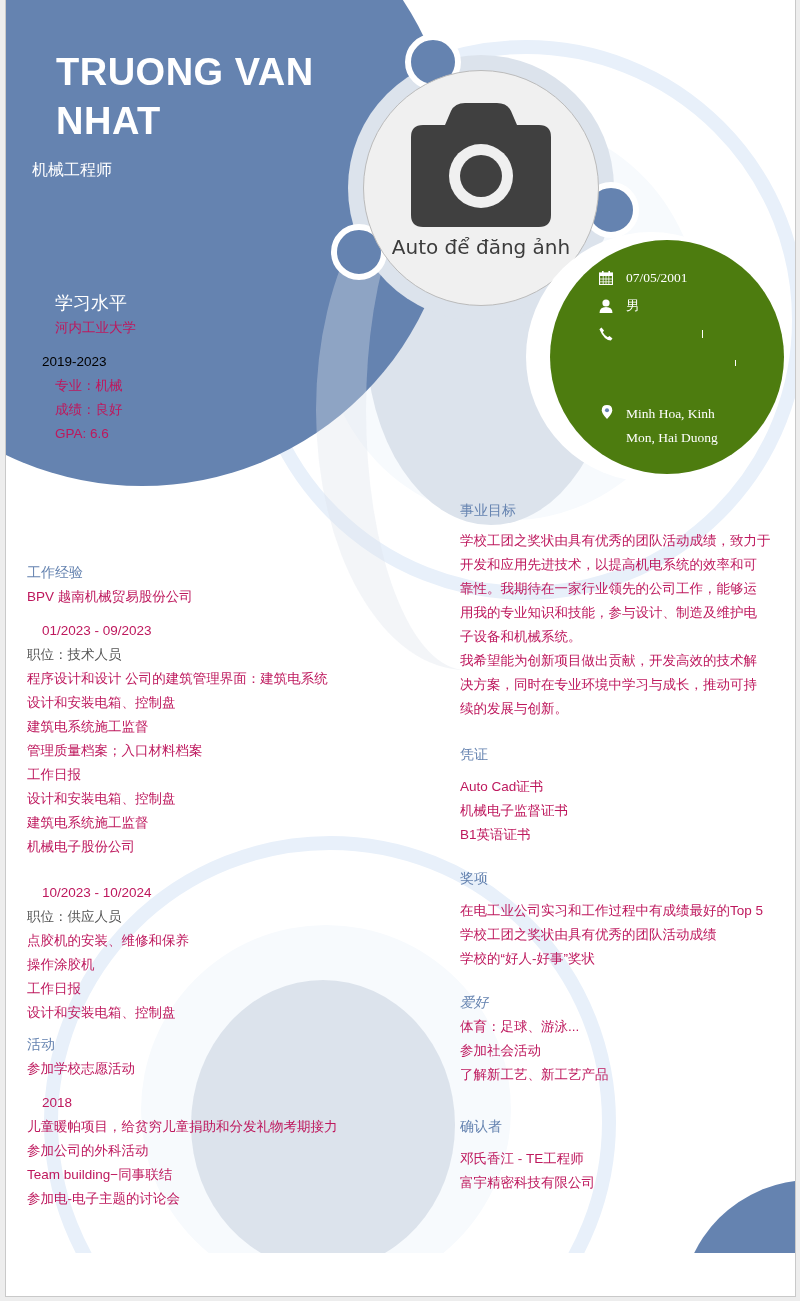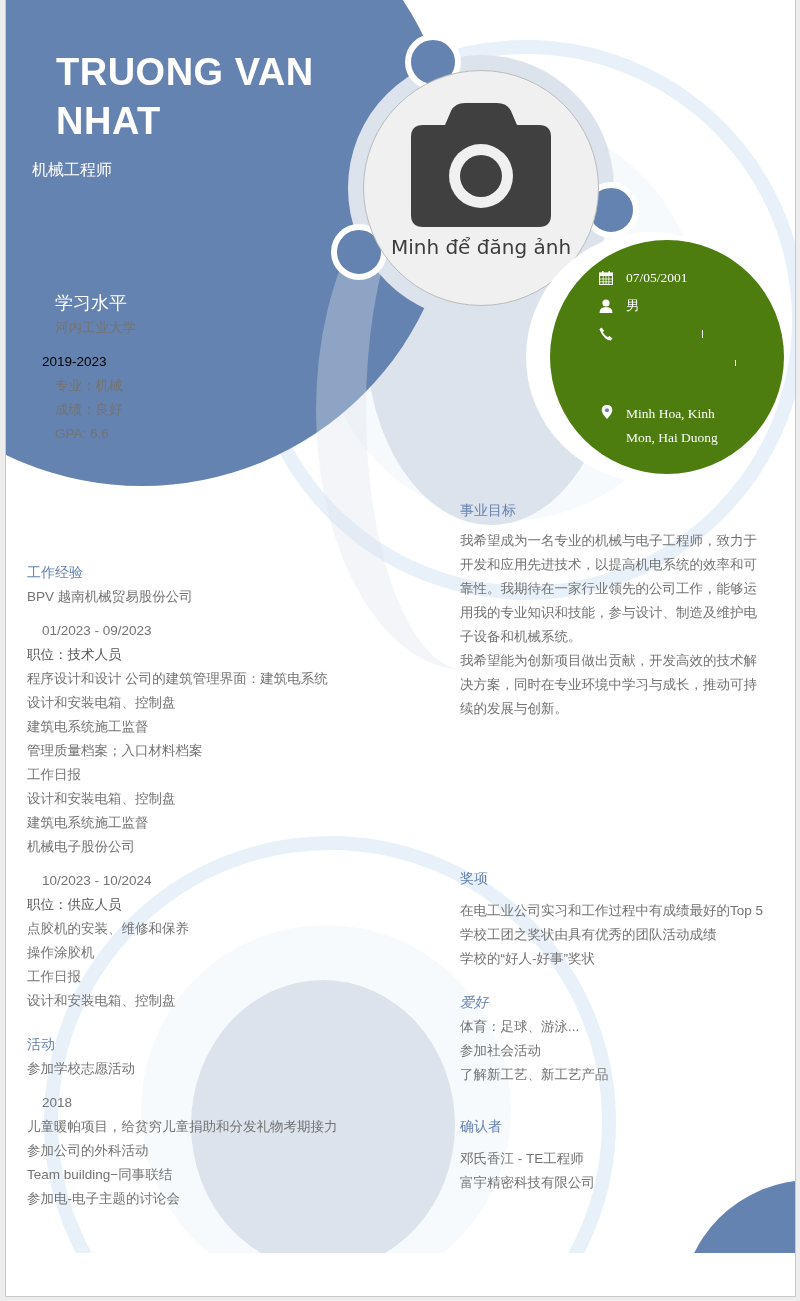--- a/index.html
+++ b/index.html
@@ -7,21 +7,21 @@
          font-family:"Liberation Sans", "DejaVu Sans", sans-serif; }
   .page { position:absolute; left:5px; top:0; width:789px; height:1296px; background:#fff;
           border-left:1px solid #c9c9c9; border-right:1px solid #c9c9c9; border-bottom:1px solid #c9c9c9; overflow:hidden; }
   .deco { position:absolute; left:0; top:0; width:789px; height:1253px; overflow:hidden; }
   .circ { position:absolute; border-radius:50%; box-sizing:border-box; }
   .txt { position:absolute; }
   .name { left:26px; top:48px; color:#fff; font-weight:bold; font-size:38px; line-height:49px; letter-spacing:0.5px;margin-left:24px; }
   .role { left:26px; top:160px; color:#fff; font-size:16px; }
   .wh { color:#fff;margin-left:28px; }
   .sec-title { color:#6583b0; font-size:14px; }
-  .line { font-size:13.5px; color:#737373; line-height:24px; white-space:nowrap; }
+  .line { font-size:13.5px; color:#be185d; line-height:24px; white-space:nowrap; }
   .grey { color:#555; }
   .photo { position:absolute; left:357px; top:70px; width:236px; height:236px; border-radius:50%;
            background:#f0f0f0; border:1px solid #bbb; box-sizing:border-box; }
   .cam-label { position:absolute; left:0; width:100%; top:164px; text-align:center; font-size:20px; color:#3c3c3c; font-family:"DejaVu Sans", sans-serif; }
   .info { position:absolute; left:520px; top:232px; width:250px; height:250px; border-radius:50%; background:#fff; }
   .info-inner { position:absolute; left:24px; top:8px; width:234px; height:234px; border-radius:50%; background:#4d7c0f;font-family:Liberation Serif, serif; }
   .info-row { position:absolute; color:#fff; font-size:13.5px; line-height:24px; }
   .info-icon { position:absolute; width:14px; height:14px; }
 </style>
 </head>
@@ -55,21 +55,21 @@
   <div class="circ" style="left:399px;top:34px;width:56px;height:56px;background:#6583b0;border:6px solid #fff;"></div>
   <div class="circ" style="left:325px;top:224px;width:56px;height:56px;background:#6583b0;border:6px solid #fff;"></div>
   <div class="circ" style="left:577px;top:182px;width:56px;height:56px;background:#6583b0;border:6px solid #fff;"></div>
 
   <div class="photo">
     <svg style="position:absolute;left:47px;top:32px;" width="140" height="124" viewBox="0 0 140 124">
       <path d="M40 8 Q44 0 54 0 L86 0 Q96 0 100 8 L106 22 L128 22 Q140 22 140 34 L140 112 Q140 124 128 124 L12 124 Q0 124 0 112 L0 34 Q0 22 12 22 L34 22 Z" fill="#404040"></path>
       <circle cx="70" cy="73" r="32" fill="#f0f0f0"></circle>
       <circle cx="70" cy="73" r="21" fill="#404040"></circle>
     </svg>
-    <div class="cam-label">Minh để đăng ảnh</div>
+    <div class="cam-label">Auto để đăng ảnh</div>
   </div>
 
   <div class="info">
     <div class="info-inner">
       <svg class="info-icon" style="left:49px;top:31px;" viewBox="0 0 14 14" width="15" height="15">
         <rect x="0.5" y="2" width="13" height="11.5" fill="none" stroke="#fff" stroke-width="1.2"></rect>
         <rect x="0.5" y="2" width="13" height="3" fill="#fff"></rect>
         <rect x="3" y="0" width="1.6" height="3" fill="#fff"></rect>
           <rect x="9.4" y="0" width="1.6" height="3" fill="#fff"></rect>
         <path d="M1 8 H13 M1 10.8 H13 M4.2 5 V13.5 M7 5 V13.5 M9.8 5 V13.5" stroke="#fff" stroke-width="0.8"></path>
@@ -124,51 +124,57 @@
       <div class="line">程序设计和设计 公司的建筑管理界面：建筑电系统</div>
       <div class="line">设计和安装电箱、控制盘</div>
       <div class="line">建筑电系统施工监督</div>
       <div class="line">管理质量档案；入口材料档案</div>
       <div class="line">工作日报</div>
       <div class="line">设计和安装电箱、控制盘</div>
       <div class="line">建筑电系统施工监督</div>
     </div>
     <div>
       <div class="line">机械电子股份公司</div>
-      <div class="line" style="margin-top:10px;padding-left:15px;">10/2023 - 10/2024</div>
+      <div class="line" style="margin-top:22px;padding-left:15px;">10/2023 - 10/2024</div>
       <div class="line grey">职位：供应人员</div>
       <div class="line">点胶机的安装、维修和保养</div>
       <div class="line">操作涂胶机</div>
       <div class="line">工作日报</div>
       <div class="line">设计和安装电箱、控制盘</div>
     </div>
   </div>
 
   <div class="txt" style="left:21px;top:1031px;">
     <div class="sec-title" style="line-height:26px;">活动</div>
     <div class="line">参加学校志愿活动</div>
     <div class="line" style="margin-top:10px;padding-left:15px;">2018</div>
     <div class="line">儿童暖帕项目，给贫穷儿童捐助和分发礼物考期接力</div>
     <div class="line">参加公司的外科活动</div>
     <div class="line">Team building−同事联结</div>
     <div class="line">参加电-电子主题的讨论会</div>
   </div>
 
   <div class="txt" style="left:454px;top:497px;">
     <div class="sec-title" style="line-height:26px;margin-bottom:6px;">事业目标</div>
-    <div class="line">我希望成为一名专业的机械与电子工程师，致力于</div>
+    <div class="line">学校工团之奖状由具有优秀的团队活动成绩，致力于</div>
     <div class="line">开发和应用先进技术，以提高机电系统的效率和可</div>
     <div class="line">靠性。我期待在一家行业领先的公司工作，能够运</div>
     <div class="line">用我的专业知识和技能，参与设计、制造及维护电</div>
     <div class="line">子设备和机械系统。</div>
     <div class="line">我希望能为创新项目做出贡献，开发高效的技术解</div>
     <div class="line">决方案，同时在专业环境中学习与成长，推动可持</div>
     <div class="line">续的发展与创新。</div>
   </div>
 
+  <div class="txt" style="left:454px;top:741px;">
+    <div class="sec-title" style="line-height:26px;margin-bottom:8px;">凭证</div>
+    <div class="line">Auto Cad证书</div>
+    <div class="line">机械电子监督证书</div>
+    <div class="line">B1英语证书</div>
+  </div>
 
   <div class="txt" style="left:454px;top:865px;">
     <div class="sec-title" style="line-height:26px;margin-bottom:8px;">奖项</div>
     <div class="line">在电工业公司实习和工作过程中有成绩最好的Top 5</div>
     <div class="line">学校工团之奖状由具有优秀的团队活动成绩</div>
     <div class="line">学校的“好人-好事”奖状</div>
   </div>
 
   <div class="txt" style="left:454px;top:989px;">
     <div class="sec-title" style="line-height:26px;font-style:italic;">爱好</div>

